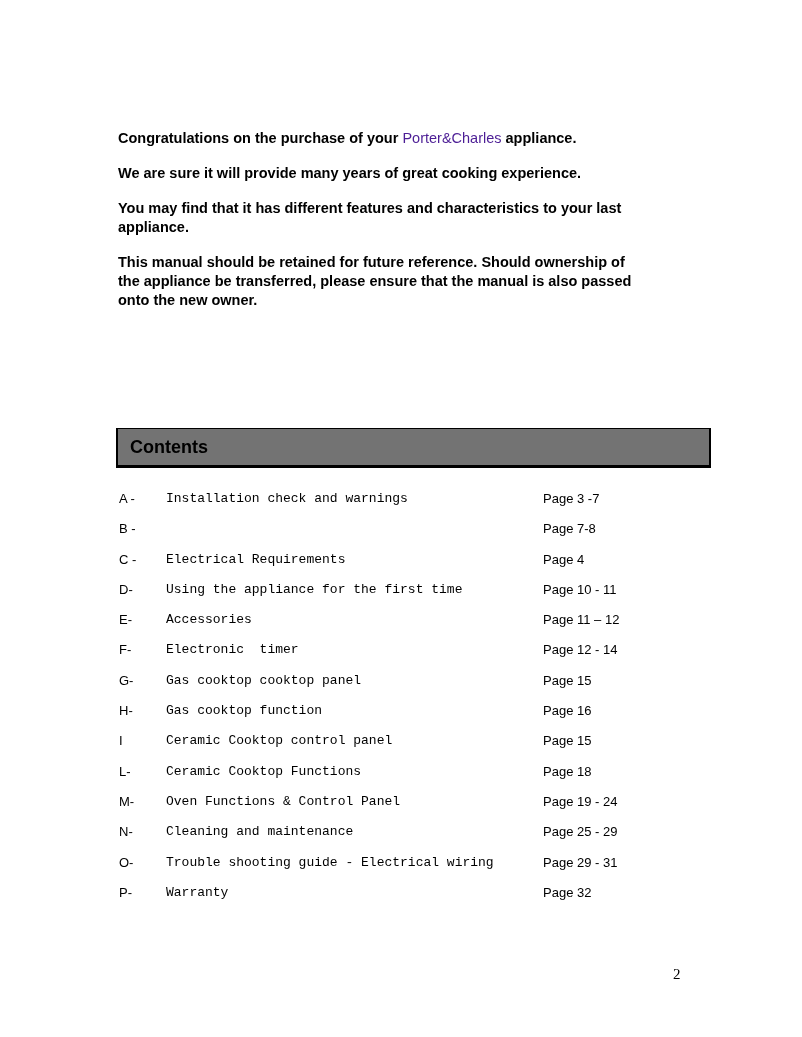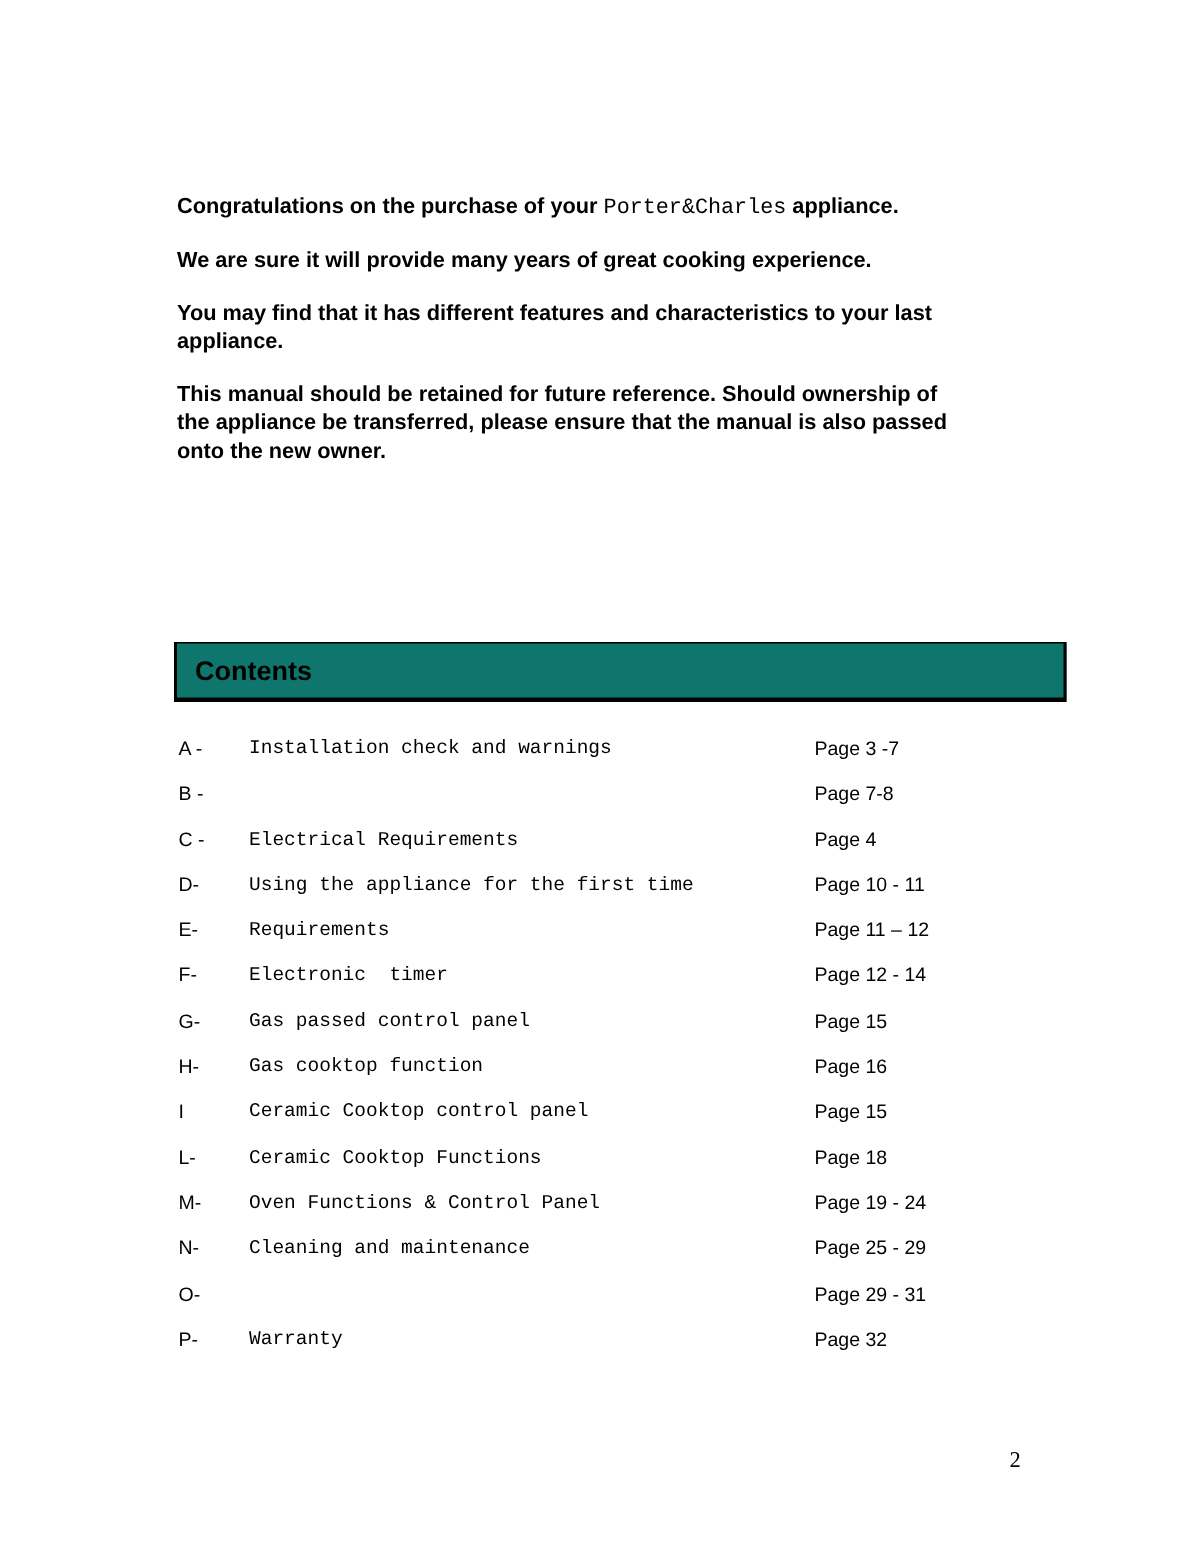--- a/index.html
+++ b/index.html
@@ -21,33 +21,33 @@
     width: 580px;
   }
   .para {
     margin: 0 0 16px 0;
     font-size: 14.5px;
     line-height: 19px;
     font-weight: bold;
     white-space: pre-wrap;
   }
   .brand {
-    font-family: Liberation Mono, monospace;
+    font-family: Liberation Sans, sans-serif;
     font-weight: normal;
-    color: #000000;
+    color: #4c1d95;
   }
 
   
   .contents-box {
     position: absolute;
     left: 116px;
     top: 428px;
     width: 591px;
     height: 36px;
-    background: #0f766e;
+    background: #737373;
     border: 2px solid #000000;
     border-top-width: 1px;
     border-bottom-width: 3px;
     display: flex;
     align-items: center;
   }
   .contents-title {
     font-size: 18px;
     font-weight: bold;
     padding-left: 12px;
@@ -118,33 +118,33 @@
   </div>
 
   <div class="toc-row">
     <span class="toc-letter">D-</span>
     <span class="toc-title">Using the appliance for the first time</span>
     <span class="toc-pages">Page 10 - 11</span>
   </div>
 
   <div class="toc-row">
     <span class="toc-letter">E-</span>
-    <span class="toc-title">Requirements</span>
+    <span class="toc-title">Accessories</span>
     <span class="toc-pages">Page 11 – 12</span>
   </div>
 
   <div class="toc-row">
     <span class="toc-letter">F-</span>
     <span class="toc-title">Electronic  timer</span>
     <span class="toc-pages">Page 12 - 14</span>
   </div>
 
   <div class="toc-row">
     <span class="toc-letter">G-</span>
-    <span class="toc-title">Gas passed control panel</span>
+    <span class="toc-title">Gas cooktop cooktop panel</span>
     <span class="toc-pages">Page 15</span>
   </div>
 
   <div class="toc-row">
     <span class="toc-letter">H-</span>
     <span class="toc-title">Gas cooktop function</span>
     <span class="toc-pages">Page 16</span>
   </div>
 
   <div class="toc-row">
@@ -166,20 +166,21 @@
   </div>
 
   <div class="toc-row">
     <span class="toc-letter">N-</span>
     <span class="toc-title">Cleaning and maintenance</span>
     <span class="toc-pages">Page 25 - 29</span>
   </div>
 
   <div class="toc-row">
     <span class="toc-letter">O-</span>
+    <span class="toc-title">Trouble shooting guide - Electrical wiring</span>
     <span class="toc-pages">Page 29 - 31</span>
   </div>
 
   <div class="toc-row">
     <span class="toc-letter">P-</span>
     <span class="toc-title">Warranty</span>
     <span class="toc-pages">Page 32</span>
   </div>
 </div>
 

